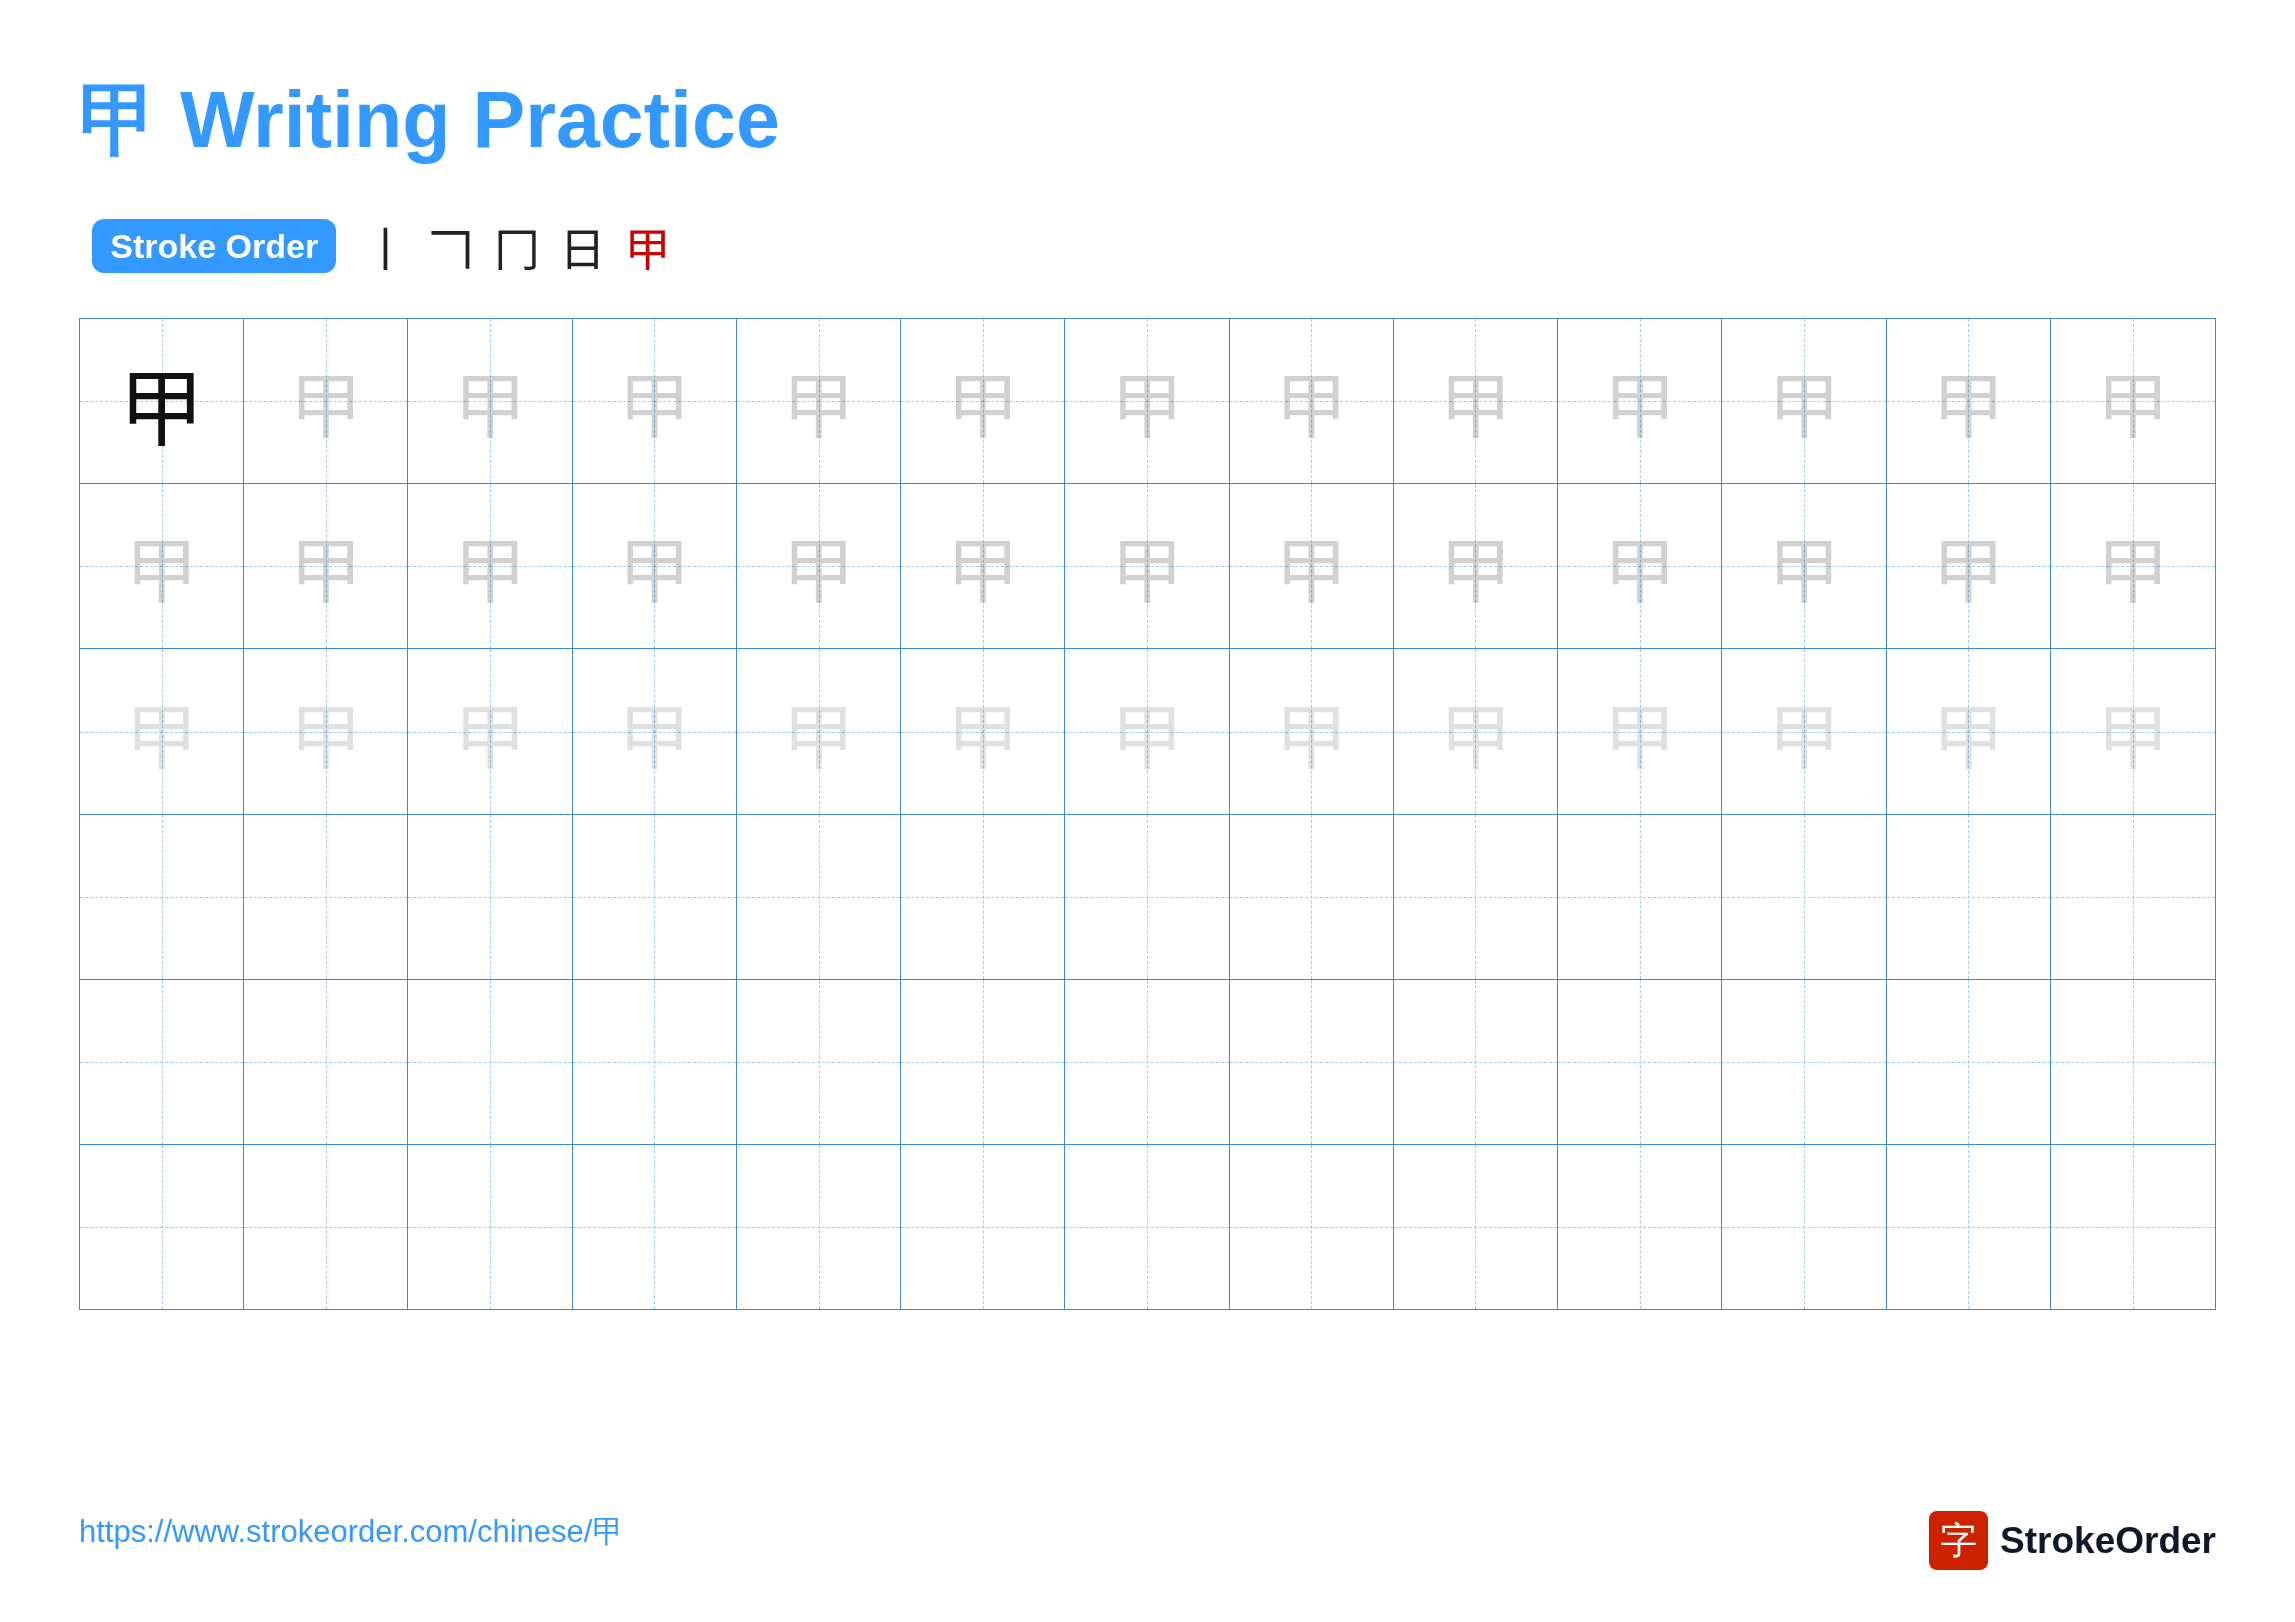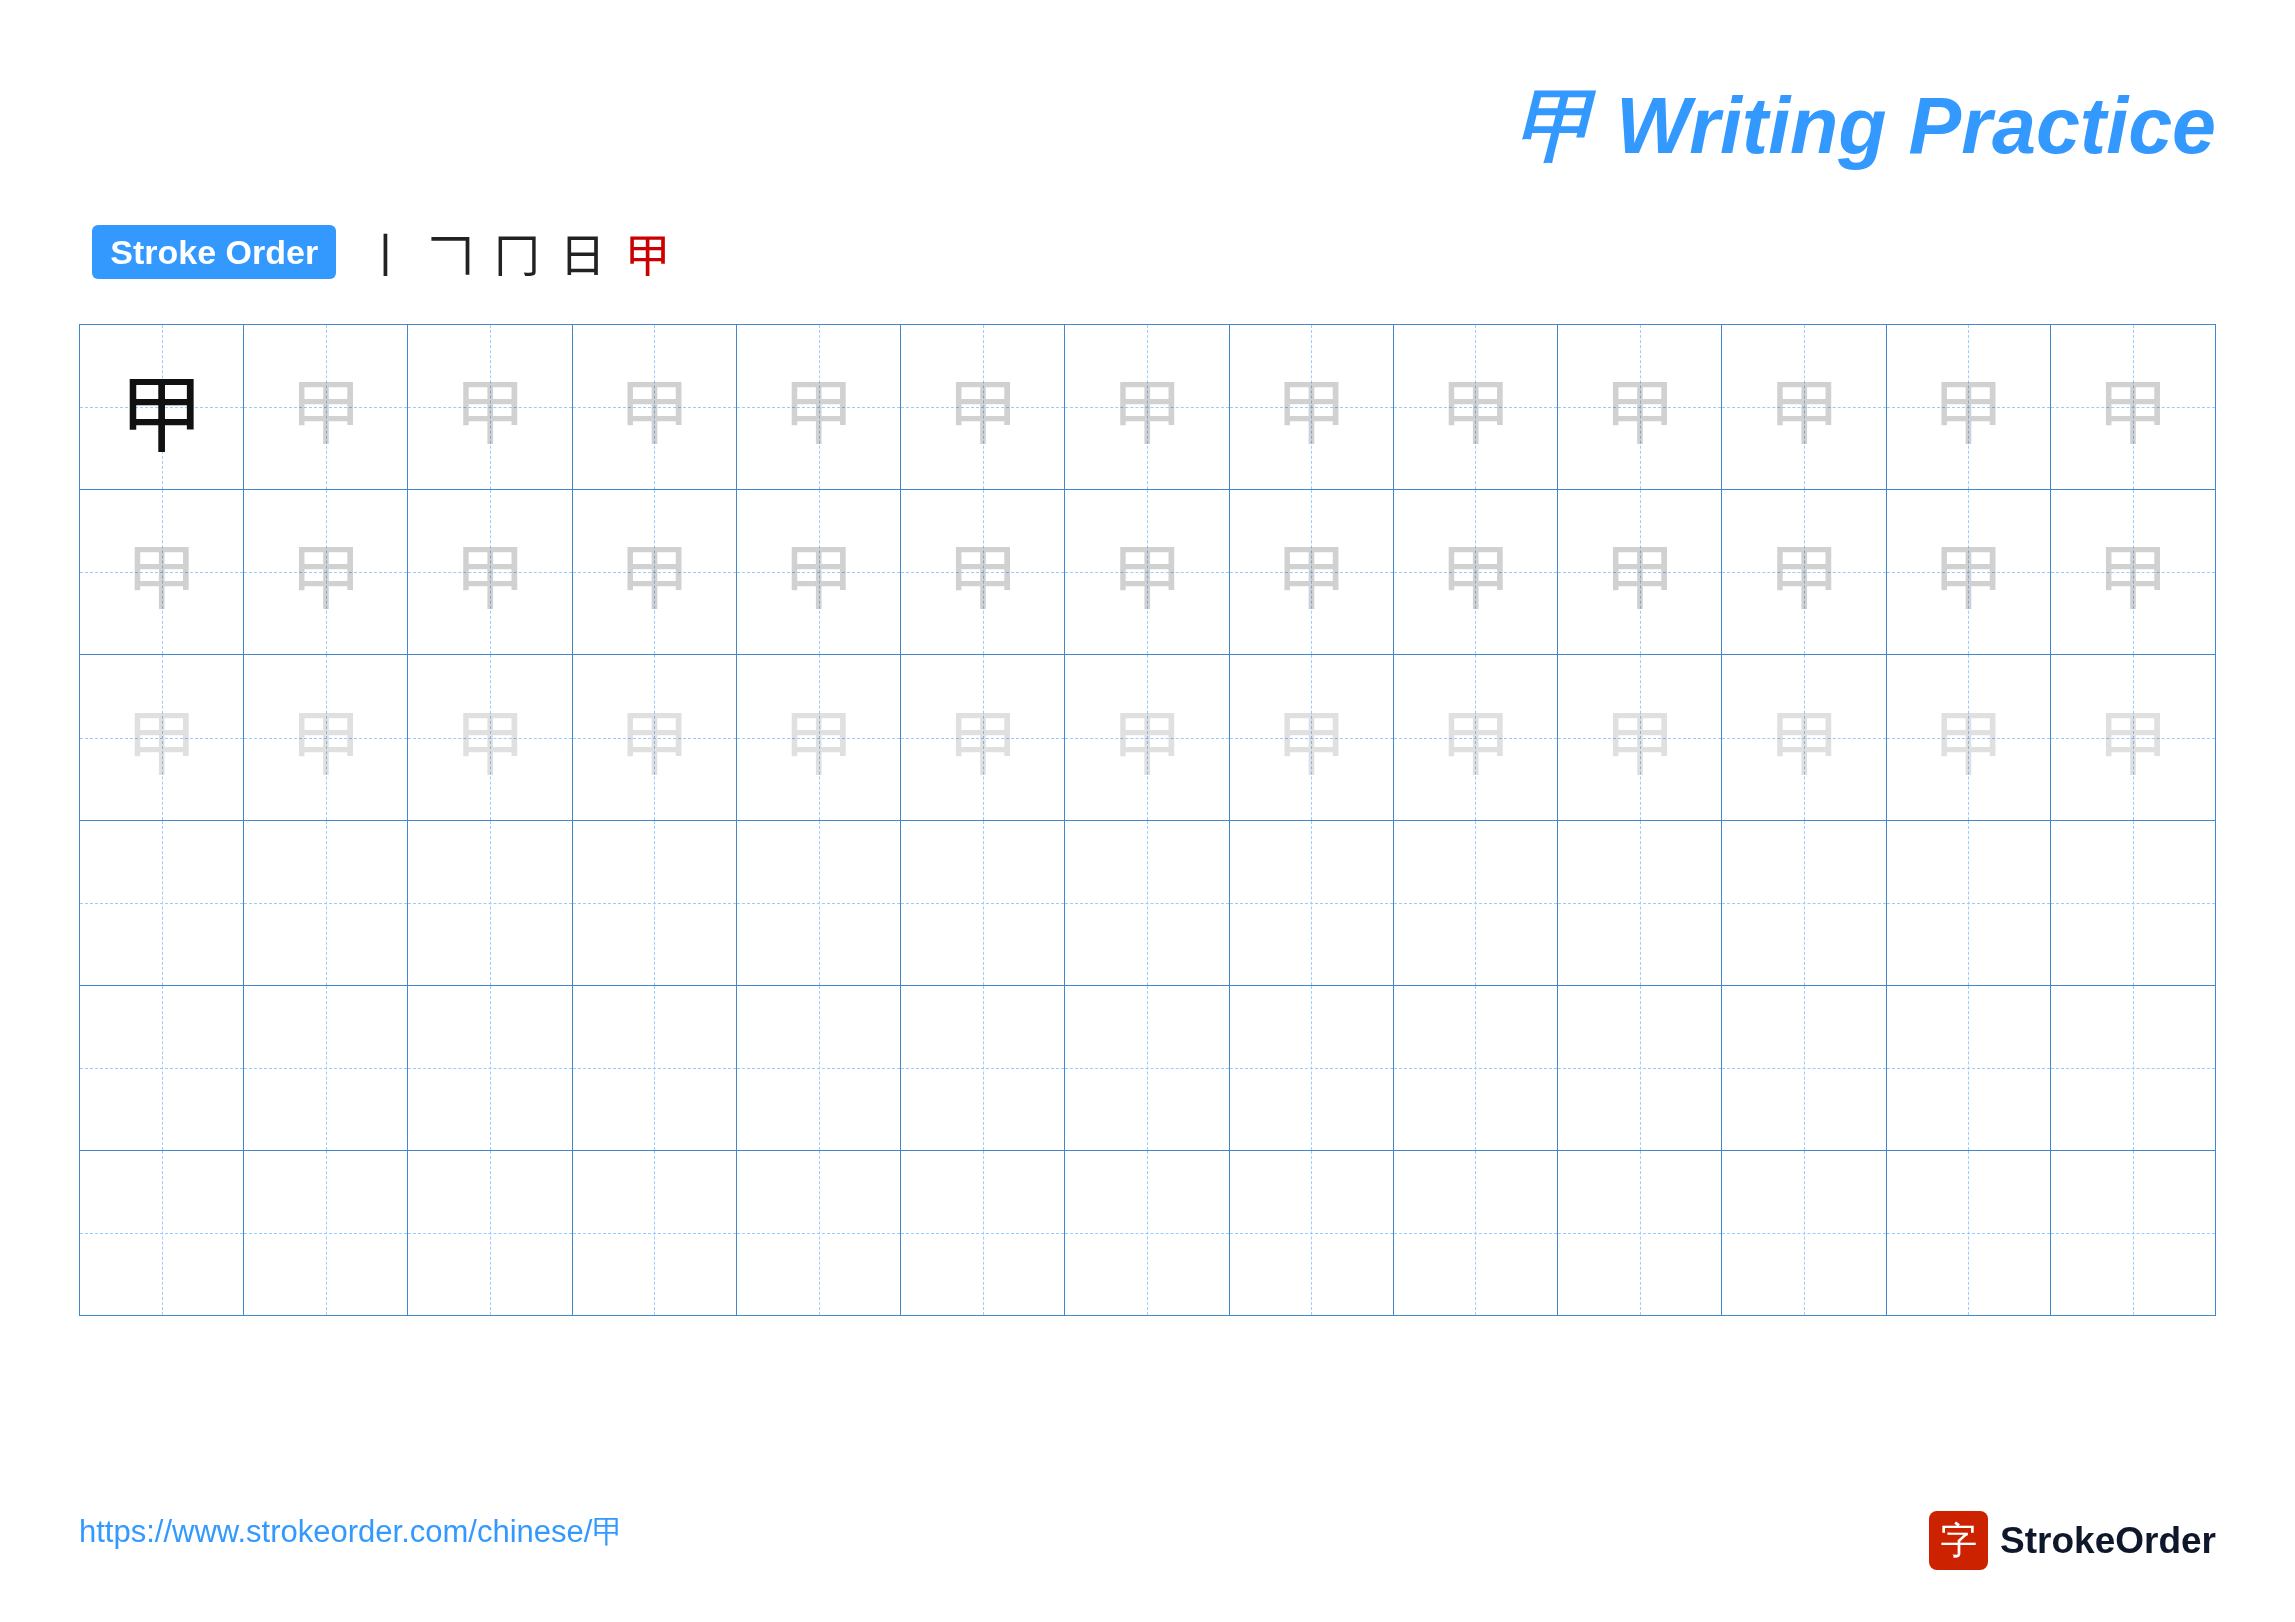--- a/index.html
+++ b/index.html
@@ -16,24 +16,23 @@
     .page {
       width: 2295px;
       height: 1622px;
       background: #fff;
       position: relative;
       padding: 52px 79px;
     }
 
     
     .title-area {
-      text-align: right;
+      text-align: left;
       margin-bottom: 39px;
-      margin-top: 22px;
-      font-style: italic;
+      margin-top: 16px;
     }
 
     .title-text {
       font-size: 79px;
       color: #3399ff;
       font-weight: bold;
       font-family: Arial, sans-serif;
     }
 
     .title-char {
@@ -48,21 +47,21 @@
       margin-left: 13px;
       gap: 26px;
     }
 
     .stroke-order-badge {
       background: #3399ff;
       color: #fff;
       font-size: 34px;
       font-weight: bold;
       padding: 7.9px 18.3px;
-      border-radius: 6px;
+      border-radius: 12px;
       white-space: nowrap;
     }
 
     .stroke-steps {
       display: flex;
       align-items: center;
       gap: 19.6px;
     }
 
     .stroke-step {

